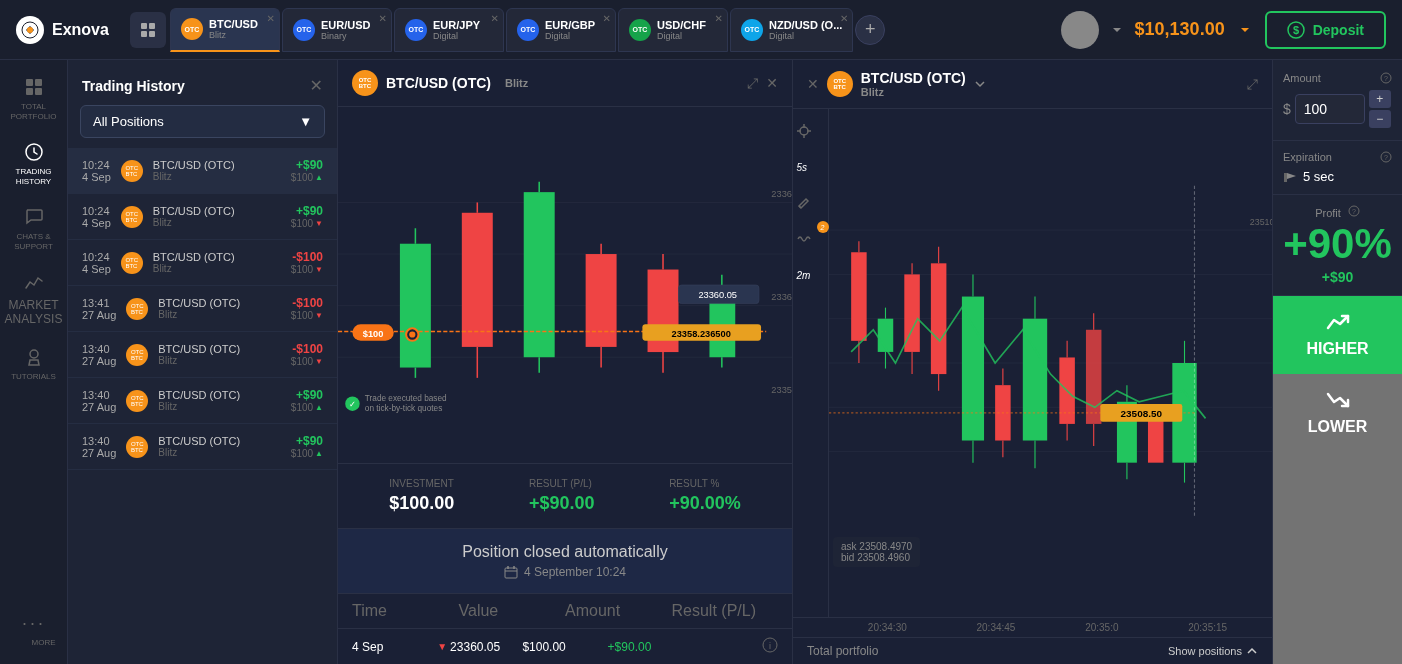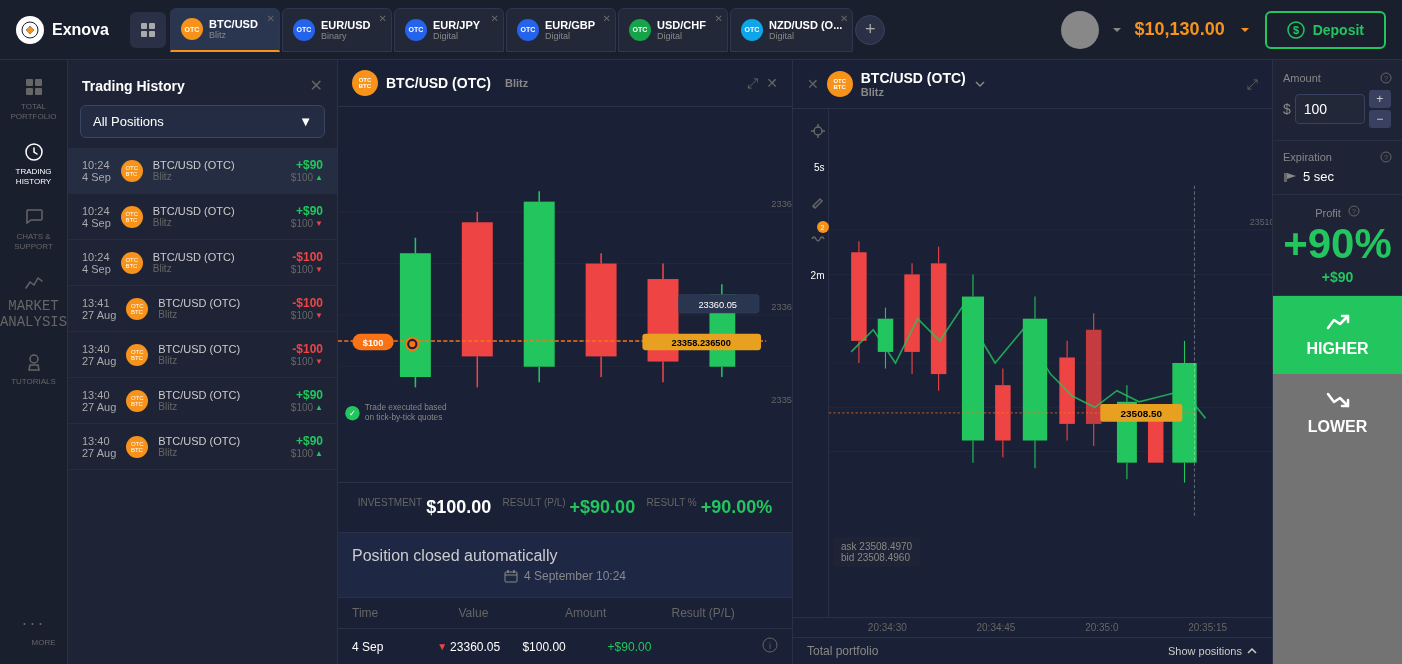--- a/index.html
+++ b/index.html
@@ -66,41 +66,41 @@
 
     
     .chart-panel { flex: 1; background: #1a2035; display: flex; flex-direction: column; min-width: 0; position: relative; }
     .chart-header { display: flex; align-items: center; justify-content: space-between; padding: 10px 14px; border-bottom: 1px solid #2a3045; }
     .chart-title { display: flex; align-items: center; gap: 8px; font-size: 14px; font-weight: bold; }
     .chart-badge { background: #f7931a; border-radius: 50%; width: 26px; height: 26px; display: flex; align-items: center; justify-content: center; font-size: 7px; font-weight: bold; }
     .chart-type { color: #888; font-size: 11px; margin-left: 6px; }
     .chart-actions { display: flex; gap: 8px; }
     .chart-btn { background: none; border: none; color: #666; cursor: pointer; font-size: 14px; }
     .chart-area { flex: 1; position: relative; background: #1a2035; overflow: hidden; }
-    .position-closed { background: #1e2845; padding: 14px; border-top: 1px solid #2a3045; }
+    .position-closed { background: #1e2845; padding: 14px; text-align: center; border-top: 1px solid #2a3045; }
     .position-closed-text { font-size: 16px; color: #ccc; }
     .position-closed-date { color: #888; font-size: 12px; display: flex; align-items: center; justify-content: center; gap: 6px; margin-top: 4px; }
     .stats-row { display: flex; justify-content: space-around; padding: 14px; border-top: 1px solid #2a3045; background: #1a2035; }
-    .stat-item { display: flex; gap: 4px; }
+    .stat-item { display: flex; flex-direction: column; gap: 4px; }
     .stat-label { font-size: 10px; color: #666; text-transform: uppercase; }
     .stat-value { font-size: 18px; font-weight: bold; color: #fff; }
     .stat-value.positive { color: #22c55e; }
 
-    .history-table-header { display: flex; padding: 8px 14px; border-top: 1px solid #2a3045; background: #1a2035; color: #666; font-size: 12px; }
+    .history-table-header { display: flex; padding: 8px 14px; border-top: 1px solid #2a3045; background: #1a2035; color: #666; font-size: 16px; }
     .history-table-header > div { flex: 1; }
     .history-table-row { display: flex; padding: 8px 14px; border-top: 1px solid #2a3045; background: #1a2035; font-size: 12px; align-items: center; }
     .history-table-row > div { flex: 1; }
 
     
     .right-panel { width: 480px; background: #1a2035; display: flex; flex-direction: column; border-left: 1px solid #2a3045; }
     .right-chart-header { display: flex; align-items: center; justify-content: space-between; padding: 10px 14px; border-bottom: 1px solid #2a3045; }
     .right-chart-title { display: flex; align-items: center; gap: 8px; font-size: 14px; font-weight: bold; }
     .right-chart-area { flex: 1; position: relative; overflow: hidden; background: #1a2035; min-height: 0; }
     .right-toolbar { display: flex; flex-direction: column; position: absolute; left: 0; top: 0; bottom: 0; width: 36px; border-right: 1px solid #2a3045; align-items: center; padding: 8px 0; gap: 8px; z-index: 5; }
-    .toolbar-btn { background: none; border: none; color: #666; cursor: pointer; font-size: 14px; display: flex; align-items: center; justify-content: flex-end; width: 28px; height: 28px; }
+    .toolbar-btn { background: none; border: none; color: #666; cursor: pointer; font-size: 14px; display: flex; align-items: center; justify-content: flex-start; width: 28px; height: 28px; font-style: italic; }
     .ask-bid { position: absolute; bottom: 60px; left: 40px; font-size: 10px; color: #888; background: #1e2436; padding: 4px 8px; border-radius: 4px; }
     .time-axis-right { display: flex; justify-content: space-around; padding: 4px 10px; color: #666; font-size: 10px; border-top: 1px solid #2a3045; padding-left: 40px; }
     .total-portfolio-bar { display: flex; align-items: center; justify-content: space-between; padding: 6px 14px; border-top: 1px solid #2a3045; color: #888; font-size: 12px; }
     .show-positions { color: #ccc; font-size: 11px; display: flex; align-items: center; gap: 4px; cursor: pointer; }
 
     
     .right-controls { width: 130px; background: #1e2436; border-left: 1px solid #2a3045; display: flex; flex-direction: column; }
     .amount-section { padding: 12px 10px; border-bottom: 1px solid #2a3045; }
     .amount-label { display: flex; align-items: center; justify-content: space-between; font-size: 11px; color: #888; margin-bottom: 6px; }
     .amount-input-row { display: flex; align-items: center; gap: 4px; }
@@ -231,21 +231,21 @@
     <div class="sidebar-item">
       <svg width="22" height="22" viewBox="0 0 22 22" fill="#666">
         <path d="M4 4h14a1 1 0 011 1v8a1 1 0 01-1 1H8l-4 3V5a1 1 0 011-1z" stroke="#666" stroke-width="1.5" fill="none"></path>
       </svg>
       <span class="sidebar-label" style="font-size:8px;color:#666;">CHATS &amp;<br>SUPPORT</span>
     </div>
     <div class="sidebar-item">
       <svg width="22" height="22" viewBox="0 0 22 22" fill="#666">
         <path d="M3 16 L7 10 L11 13 L15 6 L19 9" stroke="#666" stroke-width="1.5" fill="none" stroke-linecap="round"></path>
       </svg>
-      <span class="sidebar-label" style="font-size:14px;color:#666;font-family:Liberation Mono, monospace;">MARKET<br>ANALYSIS</span>
+      <span class="sidebar-label" style="font-size:12px;color:#666;">MARKET<br>ANALYSIS</span>
     </div>
     <div class="sidebar-item">
       <svg width="22" height="22" viewBox="0 0 22 22" fill="#666">
         <circle cx="11" cy="8" r="4" stroke="#666" stroke-width="1.5" fill="none"></circle>
         <path d="M7 14h8l1 5H6z" stroke="#666" stroke-width="1.5" fill="none"></path>
       </svg>
       <span class="sidebar-label" style="font-size:8px;color:#666;">TUTORIALS</span>
     </div>
     <div class="sidebar-item" style="margin-top:auto;">
       <span style="font-size:18px;color:#666;letter-spacing:2px;">···</span>

